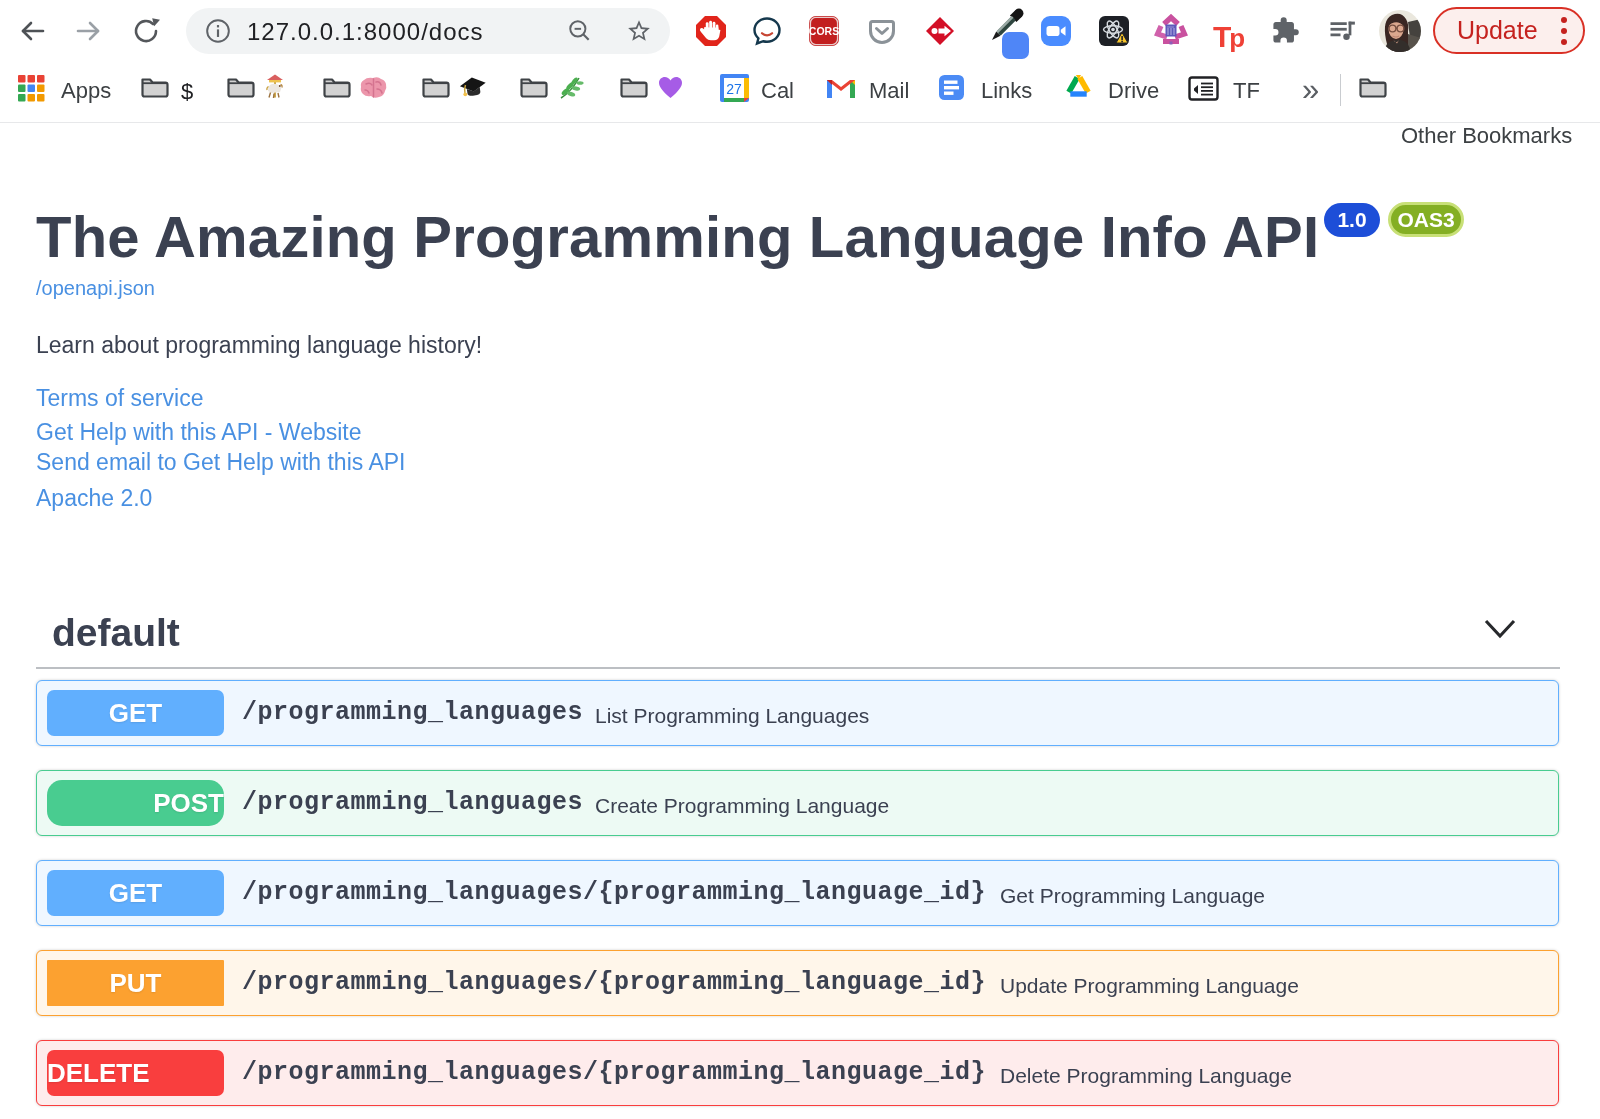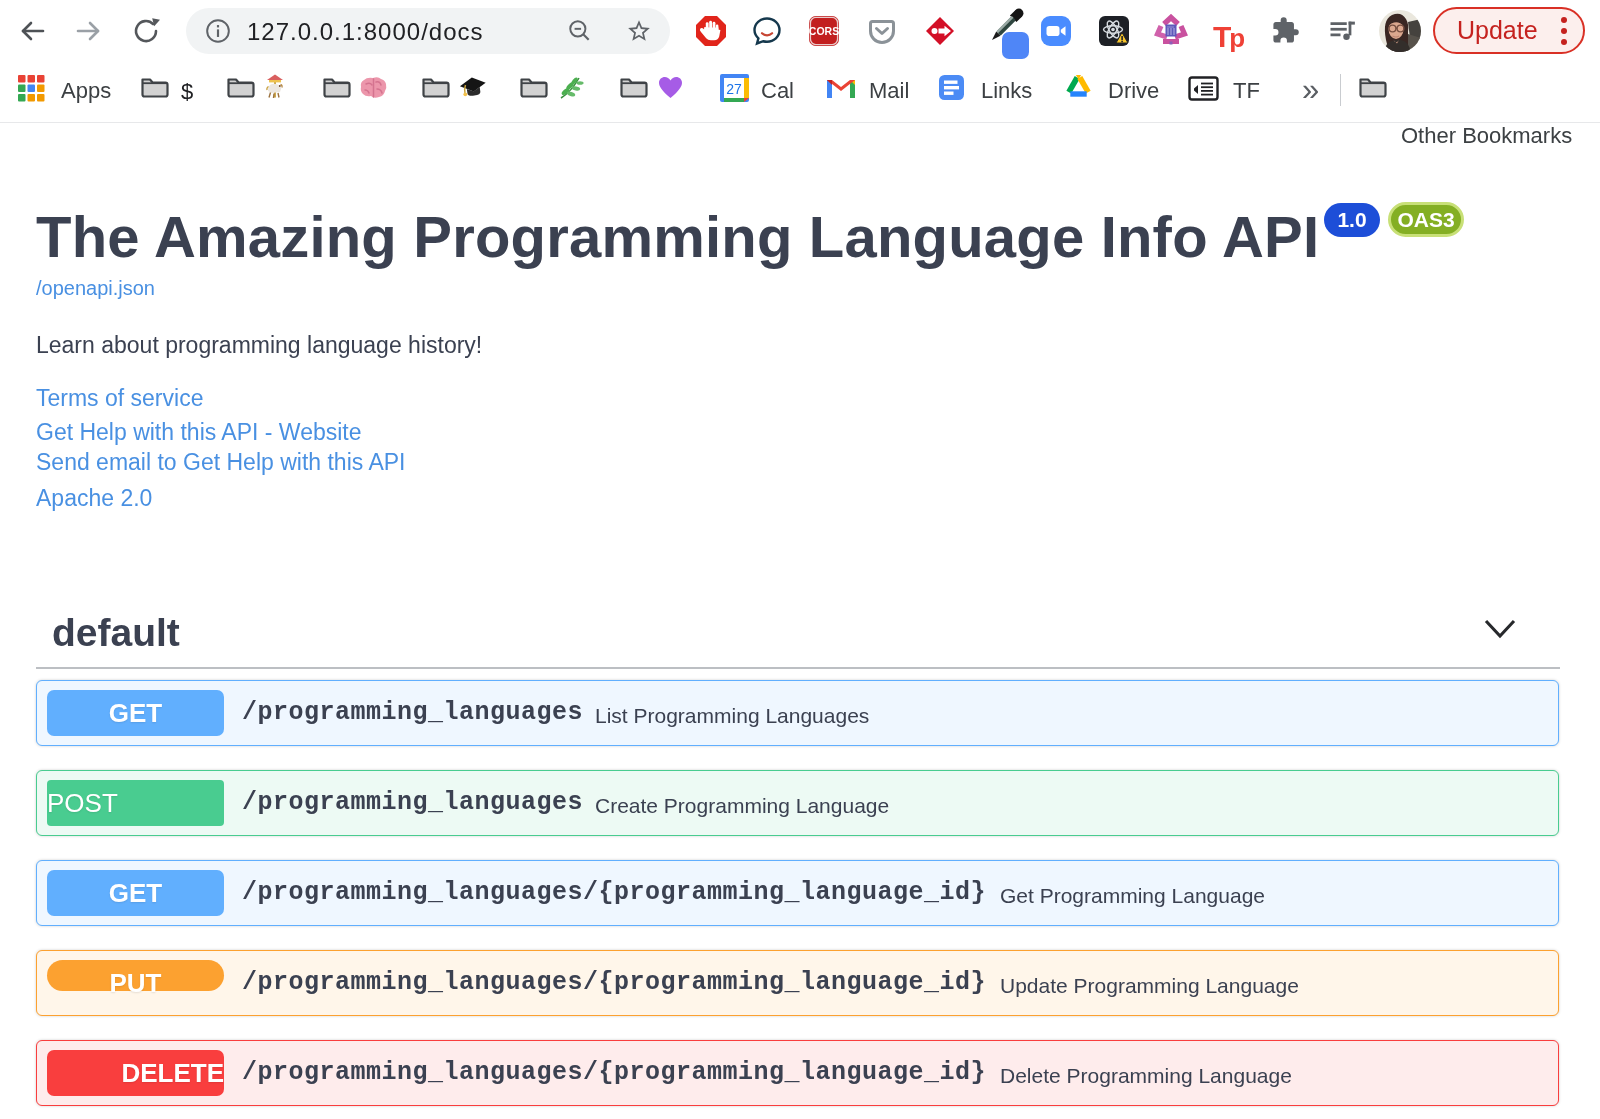--- a/index.html
+++ b/index.html
@@ -350,32 +350,32 @@
     <path d="M3 3 L17 18 L31 3" fill="none" stroke="#27292c" stroke-width="3.1"></path>
   </svg>
   <div class="abs" style="left:36px;top:667px;width:1524px;height:1.6px;background:#bcbfc3;"></div>
 
   <div class="abs" style="left:36px;top:680px;width:1523px;height:66px;border:1.5px solid #61affe;border-radius:6px;background:#eff7ff;box-shadow:0 0 3px rgba(0,0,0,.19);"></div>
   <div class="abs" style="left:47px;top:690px;width:177px;height:46px;border-radius:7px;background:#61affe;color:#fff;font-weight:bold;font-size:26px;line-height:46px;text-align:center;text-shadow:0 1px 2px rgba(0,0,0,.1);">GET</div>
   <div class="abs" style="left:242px;top:699px;font-family:'Liberation Mono',monospace;font-weight:bold;font-size:25px;line-height:28px;color:#3b4151;letter-spacing:0.5px;">/programming_languages</div>
   <div class="abs" style="left:595px;top:704px;font-size:21px;line-height:23px;color:#3b4151;">List Programming Languages</div>
 
   <div class="abs" style="left:36px;top:770px;width:1523px;height:66px;border:1.5px solid #49cc90;border-radius:6px;background:#edfaf4;box-shadow:0 0 3px rgba(0,0,0,.19);"></div>
-  <div class="abs" style="left:47px;top:780px;width:177px;height:46px;border-radius:4px;background:#49cc90;color:#fff;font-weight:normal;font-size:26px;line-height:46px;text-align:left;text-shadow:0 1px 2px rgba(0,0,0,.1);">POST</div>
+  <div class="abs" style="left:47px;top:780px;width:177px;height:46px;border-radius:15px;background:#49cc90;color:#fff;font-weight:bold;font-size:26px;line-height:46px;text-align:right;text-shadow:0 1px 2px rgba(0,0,0,.1);">POST</div>
   <div class="abs" style="left:242px;top:789px;font-family:'Liberation Mono',monospace;font-weight:bold;font-size:25px;line-height:28px;color:#3b4151;letter-spacing:0.5px;">/programming_languages</div>
   <div class="abs" style="left:595px;top:794px;font-size:21px;line-height:23px;color:#3b4151;">Create Programming Language</div>
 
   <div class="abs" style="left:36px;top:860px;width:1523px;height:66px;border:1.5px solid #61affe;border-radius:6px;background:#eff7ff;box-shadow:0 0 3px rgba(0,0,0,.19);"></div>
   <div class="abs" style="left:47px;top:870px;width:177px;height:46px;border-radius:7px;background:#61affe;color:#fff;font-weight:bold;font-size:26px;line-height:46px;text-align:center;text-shadow:0 1px 2px rgba(0,0,0,.1);">GET</div>
   <div class="abs" style="left:242px;top:879px;font-family:'Liberation Mono',monospace;font-weight:bold;font-size:25px;line-height:28px;color:#3b4151;letter-spacing:0.5px;">/programming_languages/{programming_language_id}</div>
   <div class="abs" style="left:1000px;top:884px;font-size:21px;line-height:23px;color:#3b4151;">Get Programming Language</div>
 
   <div class="abs" style="left:36px;top:950px;width:1523px;height:66px;border:1.5px solid #fca130;border-radius:6px;background:#fff6ea;box-shadow:0 0 3px rgba(0,0,0,.19);"></div>
-  <div class="abs" style="left:47px;top:960px;width:177px;height:31px;border-radius:16px;background:#fca130;color:#fff;font-weight:bold;font-size:26px;line-height:46px;text-align:center;text-shadow:0 1px 2px rgba(0,0,0,.1);">PUT</div>
+  <div class="abs" style="left:47px;top:960px;width:177px;height:46px;border-radius:1px;background:#fca130;color:#fff;font-weight:bold;font-size:26px;line-height:46px;text-align:center;text-shadow:0 1px 2px rgba(0,0,0,.1);">PUT</div>
   <div class="abs" style="left:242px;top:969px;font-family:'Liberation Mono',monospace;font-weight:bold;font-size:25px;line-height:28px;color:#3b4151;letter-spacing:0.5px;">/programming_languages/{programming_language_id}</div>
   <div class="abs" style="left:1000px;top:974px;font-size:21px;line-height:23px;color:#3b4151;">Update Programming Language</div>
 
   <div class="abs" style="left:36px;top:1040px;width:1523px;height:66px;border:1.5px solid #f93e3e;border-radius:6px;background:#feecec;box-shadow:0 0 3px rgba(0,0,0,.19);"></div>
-  <div class="abs" style="left:47px;top:1050px;width:177px;height:46px;border-radius:7px;background:#f93e3e;color:#fff;font-weight:bold;font-size:26px;line-height:46px;text-align:right;text-shadow:0 1px 2px rgba(0,0,0,.1);">DELETE</div>
+  <div class="abs" style="left:47px;top:1050px;width:177px;height:46px;border-radius:7px;background:#f93e3e;color:#fff;font-weight:bold;font-size:26px;line-height:46px;text-align:left;text-shadow:0 1px 2px rgba(0,0,0,.1);">DELETE</div>
   <div class="abs" style="left:242px;top:1059px;font-family:'Liberation Mono',monospace;font-weight:bold;font-size:25px;line-height:28px;color:#3b4151;letter-spacing:0.5px;">/programming_languages/{programming_language_id}</div>
   <div class="abs" style="left:1000px;top:1064px;font-size:21px;line-height:23px;color:#3b4151;">Delete Programming Language</div>
 
 </div>
 
 </body></html>

